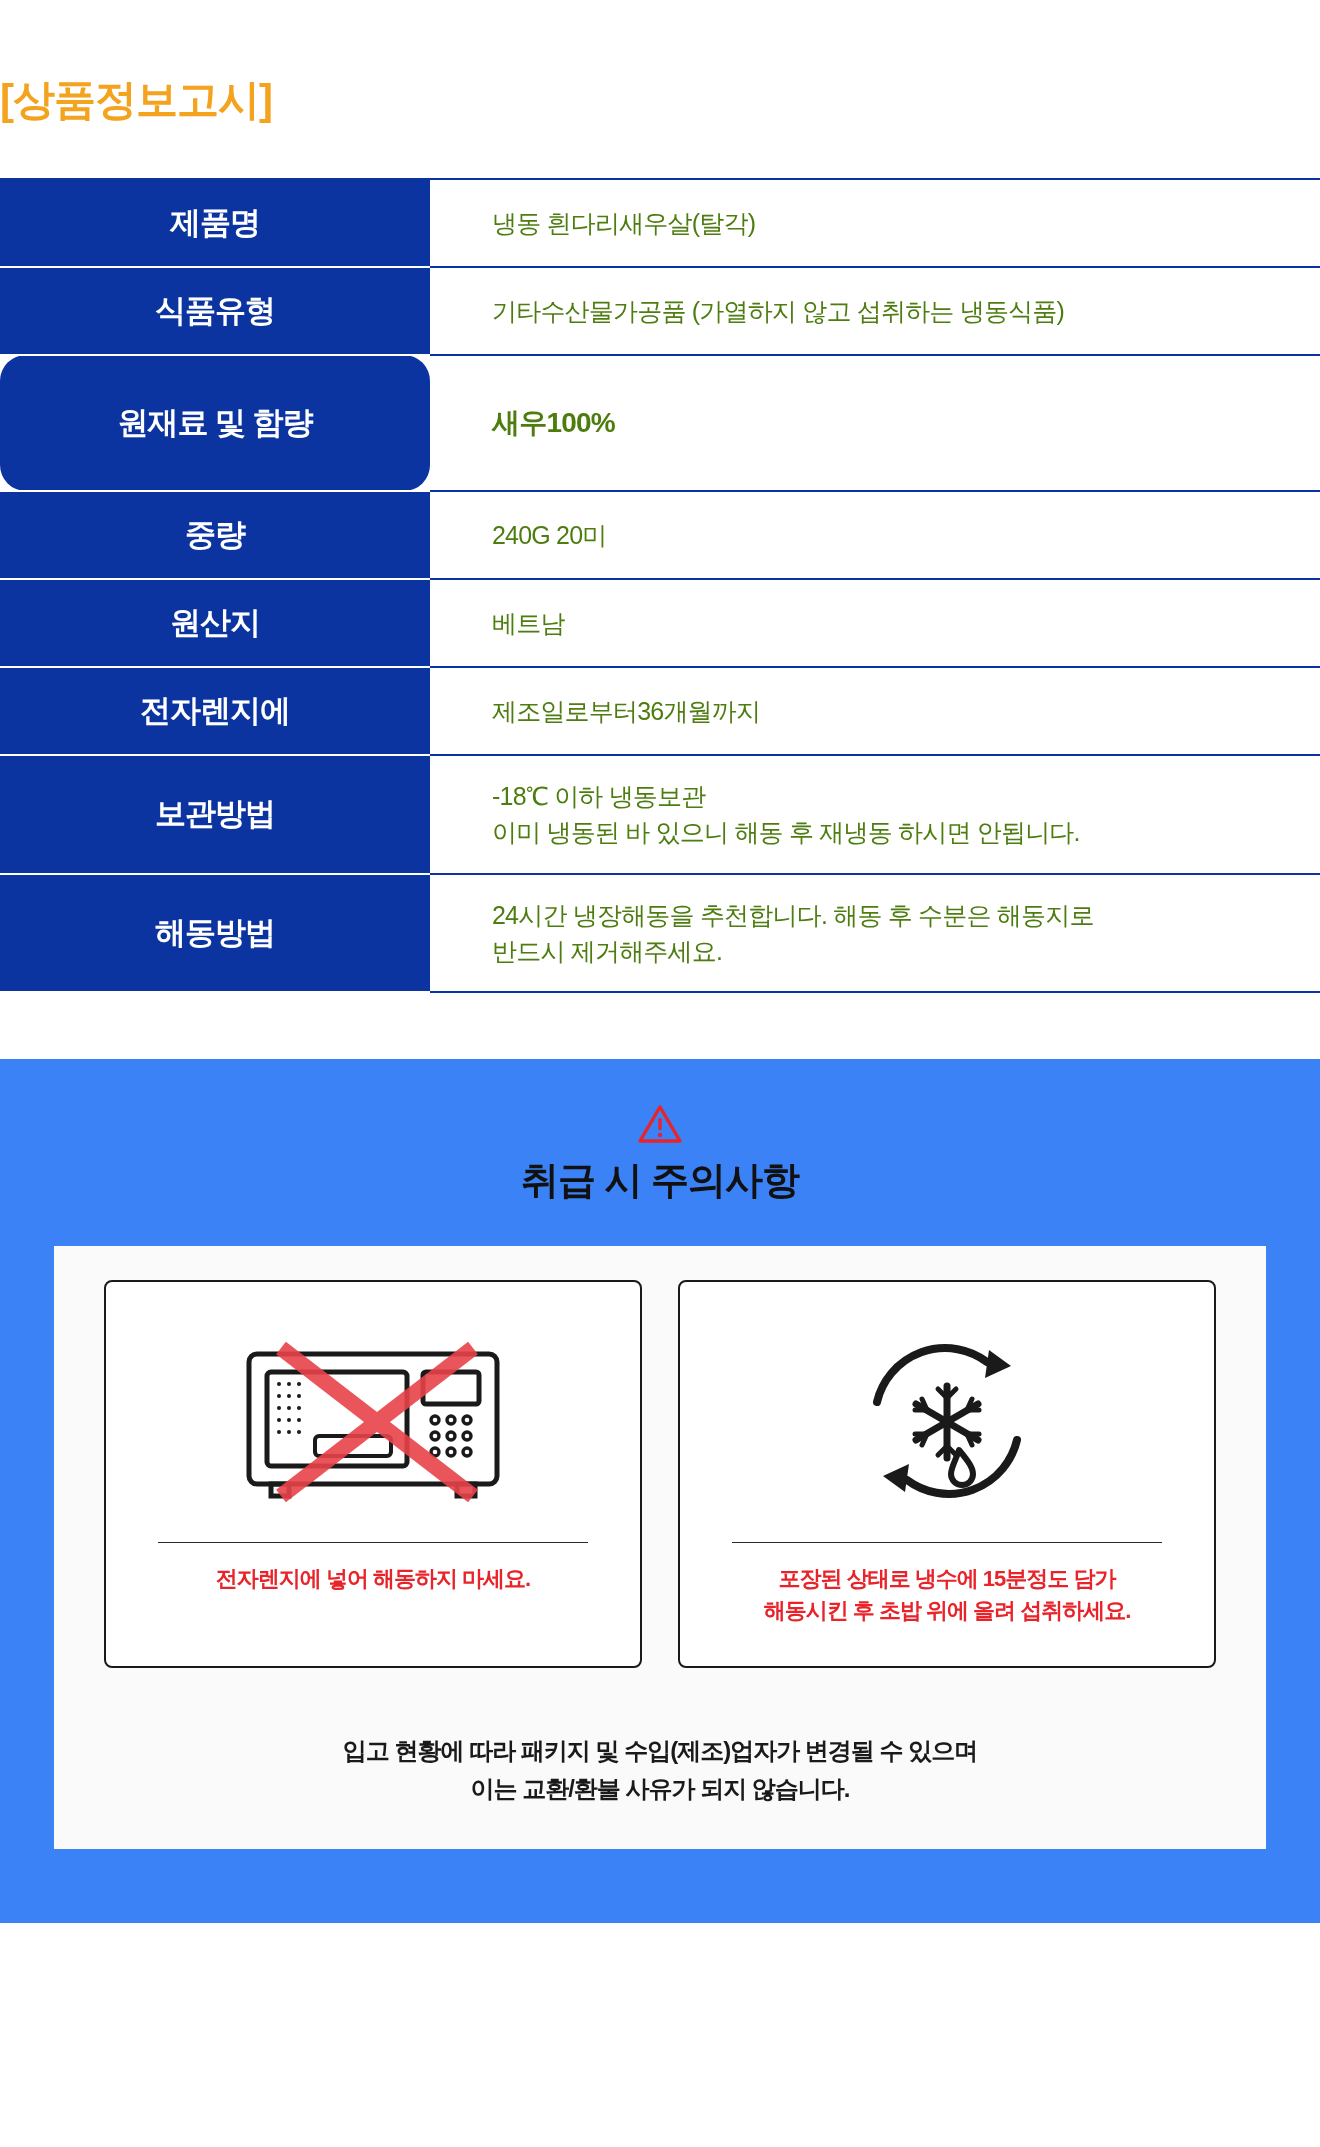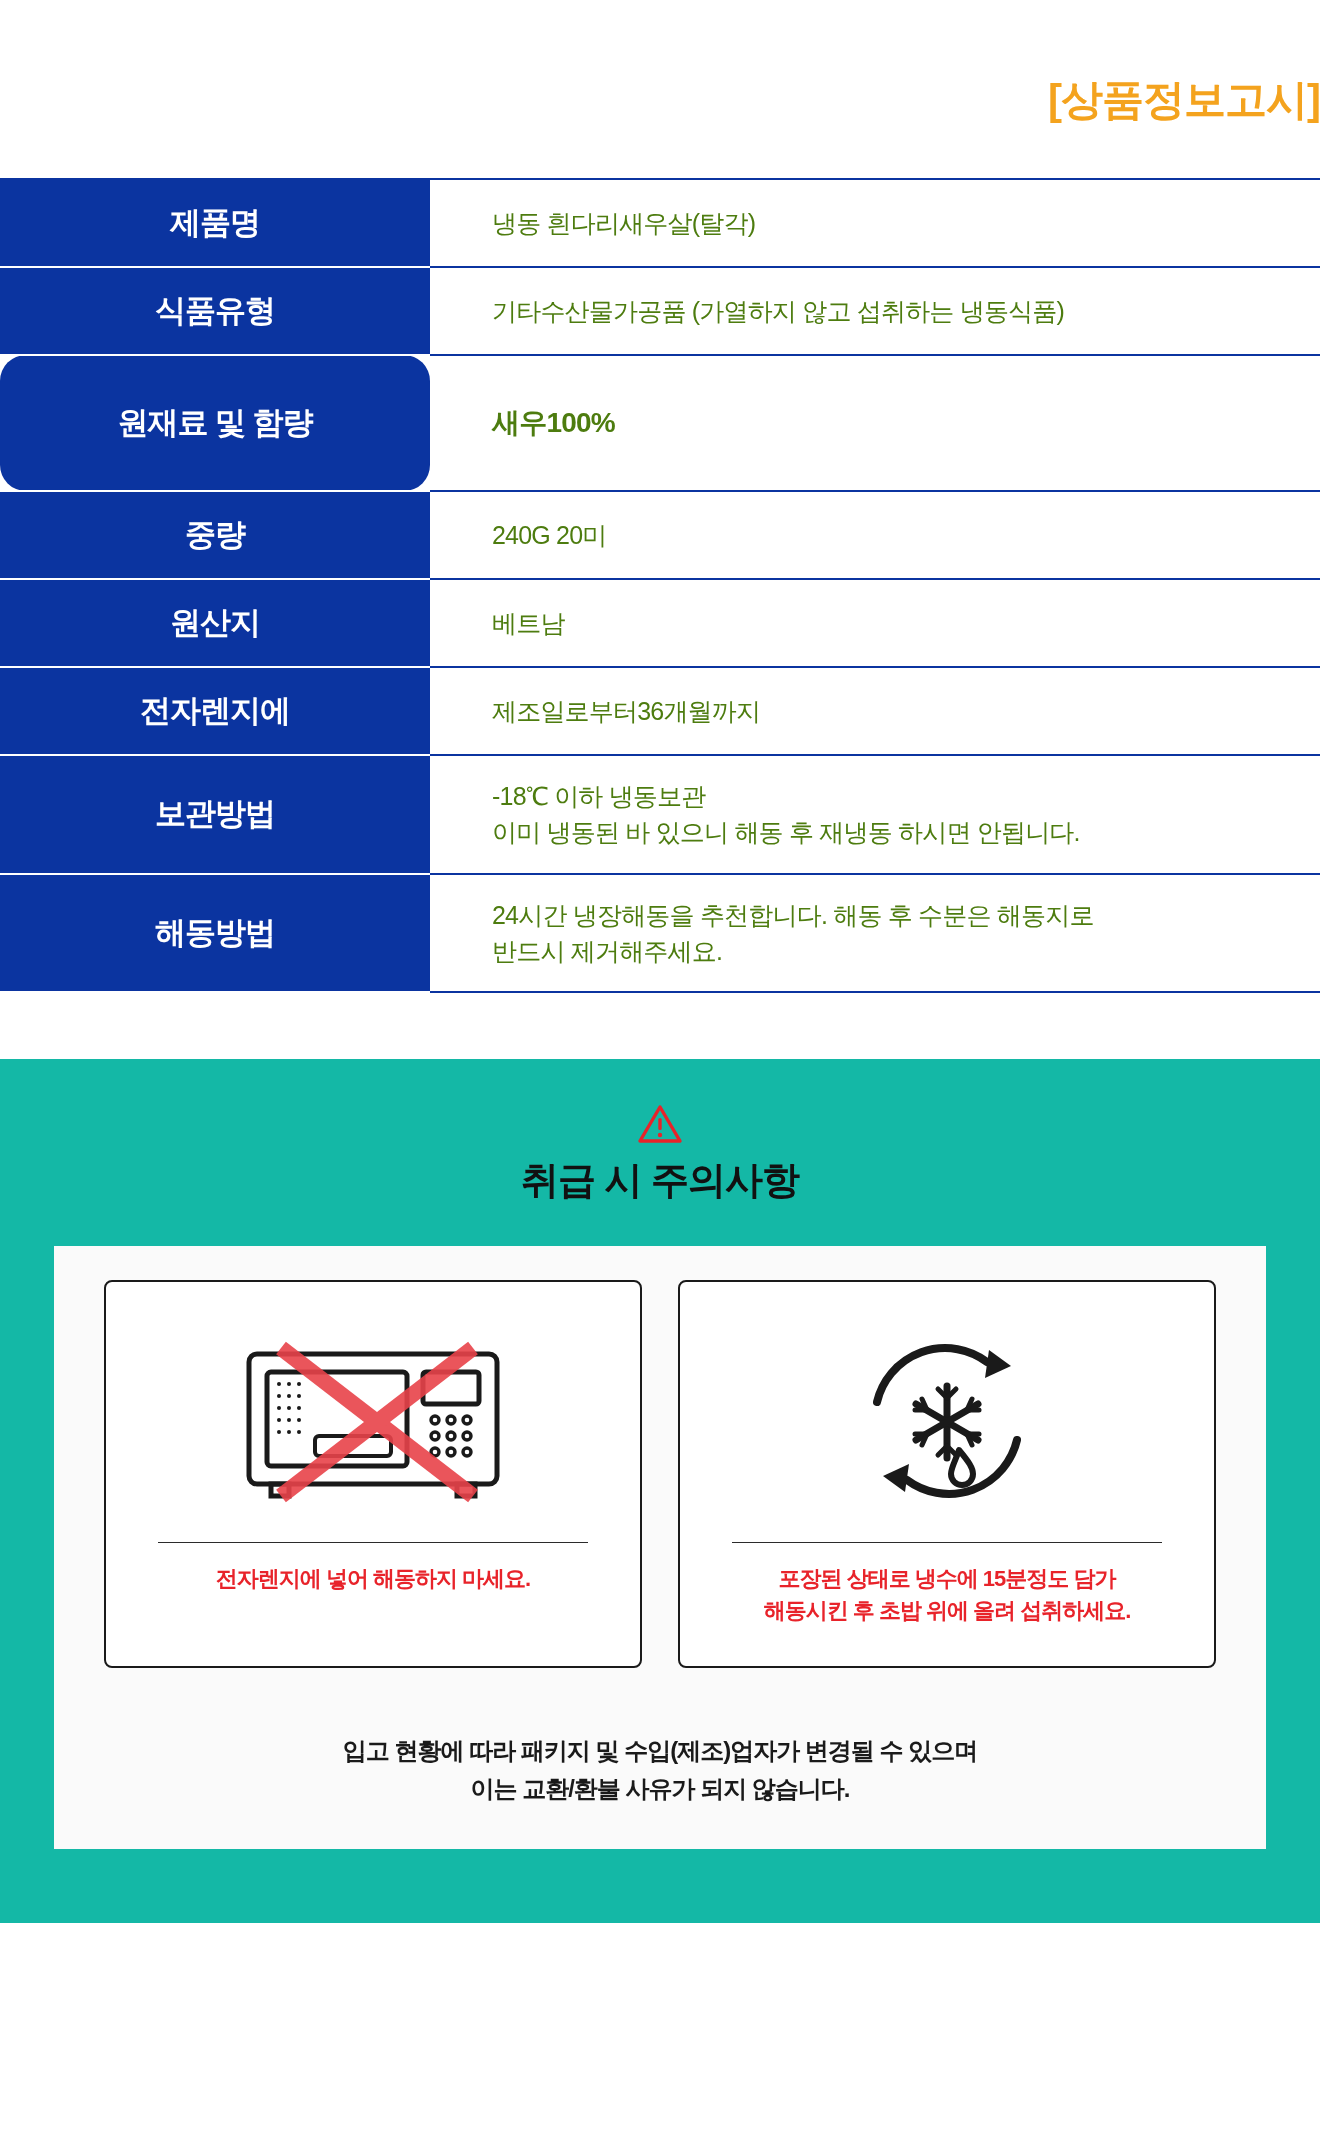--- a/index.html
+++ b/index.html
@@ -9,21 +9,21 @@
     font-family: "Liberation Sans", sans-serif;
   }
   body { width: 1320px; min-height: 2147px; }
 
   .page { width: 1320px; position: relative; }
 
   
   .title-wrap {
     padding-top: 72px;
     padding-bottom: 50px;
-    text-align: right;
+    text-align: left;
   }
   .title {
     font-size: 42px;
     font-weight: bold;
     color: #f4a31e;
     letter-spacing: -1px;
   }
 
   
   .info-table {
@@ -58,21 +58,21 @@
   }
   .info-table tr:first-child td.value { border-top: 2px solid #0b34a0; }
   .info-table tr:first-child td.label { border-top: 2px solid #0b34a0; }
   .info-table td.value.bold { font-weight: bold; font-size: 28px; }
   .row-tall td.label { padding: 46px 0; border-radius: 26px; }
   .row-tall td.value { padding-top: 46px; padding-bottom: 46px; }
 
   
   .caution-section {
     margin-top: 66px;
-    background: #14b8a6;
+    background: #3b82f6;
     padding: 44px 0 74px 0;
   }
   .warn-icon-wrap {
     text-align: center;
     margin-bottom: 6px;
   }
   .warn-icon { display: inline-block; }
   .caution-title {
     text-align: center;
     font-size: 38px;

